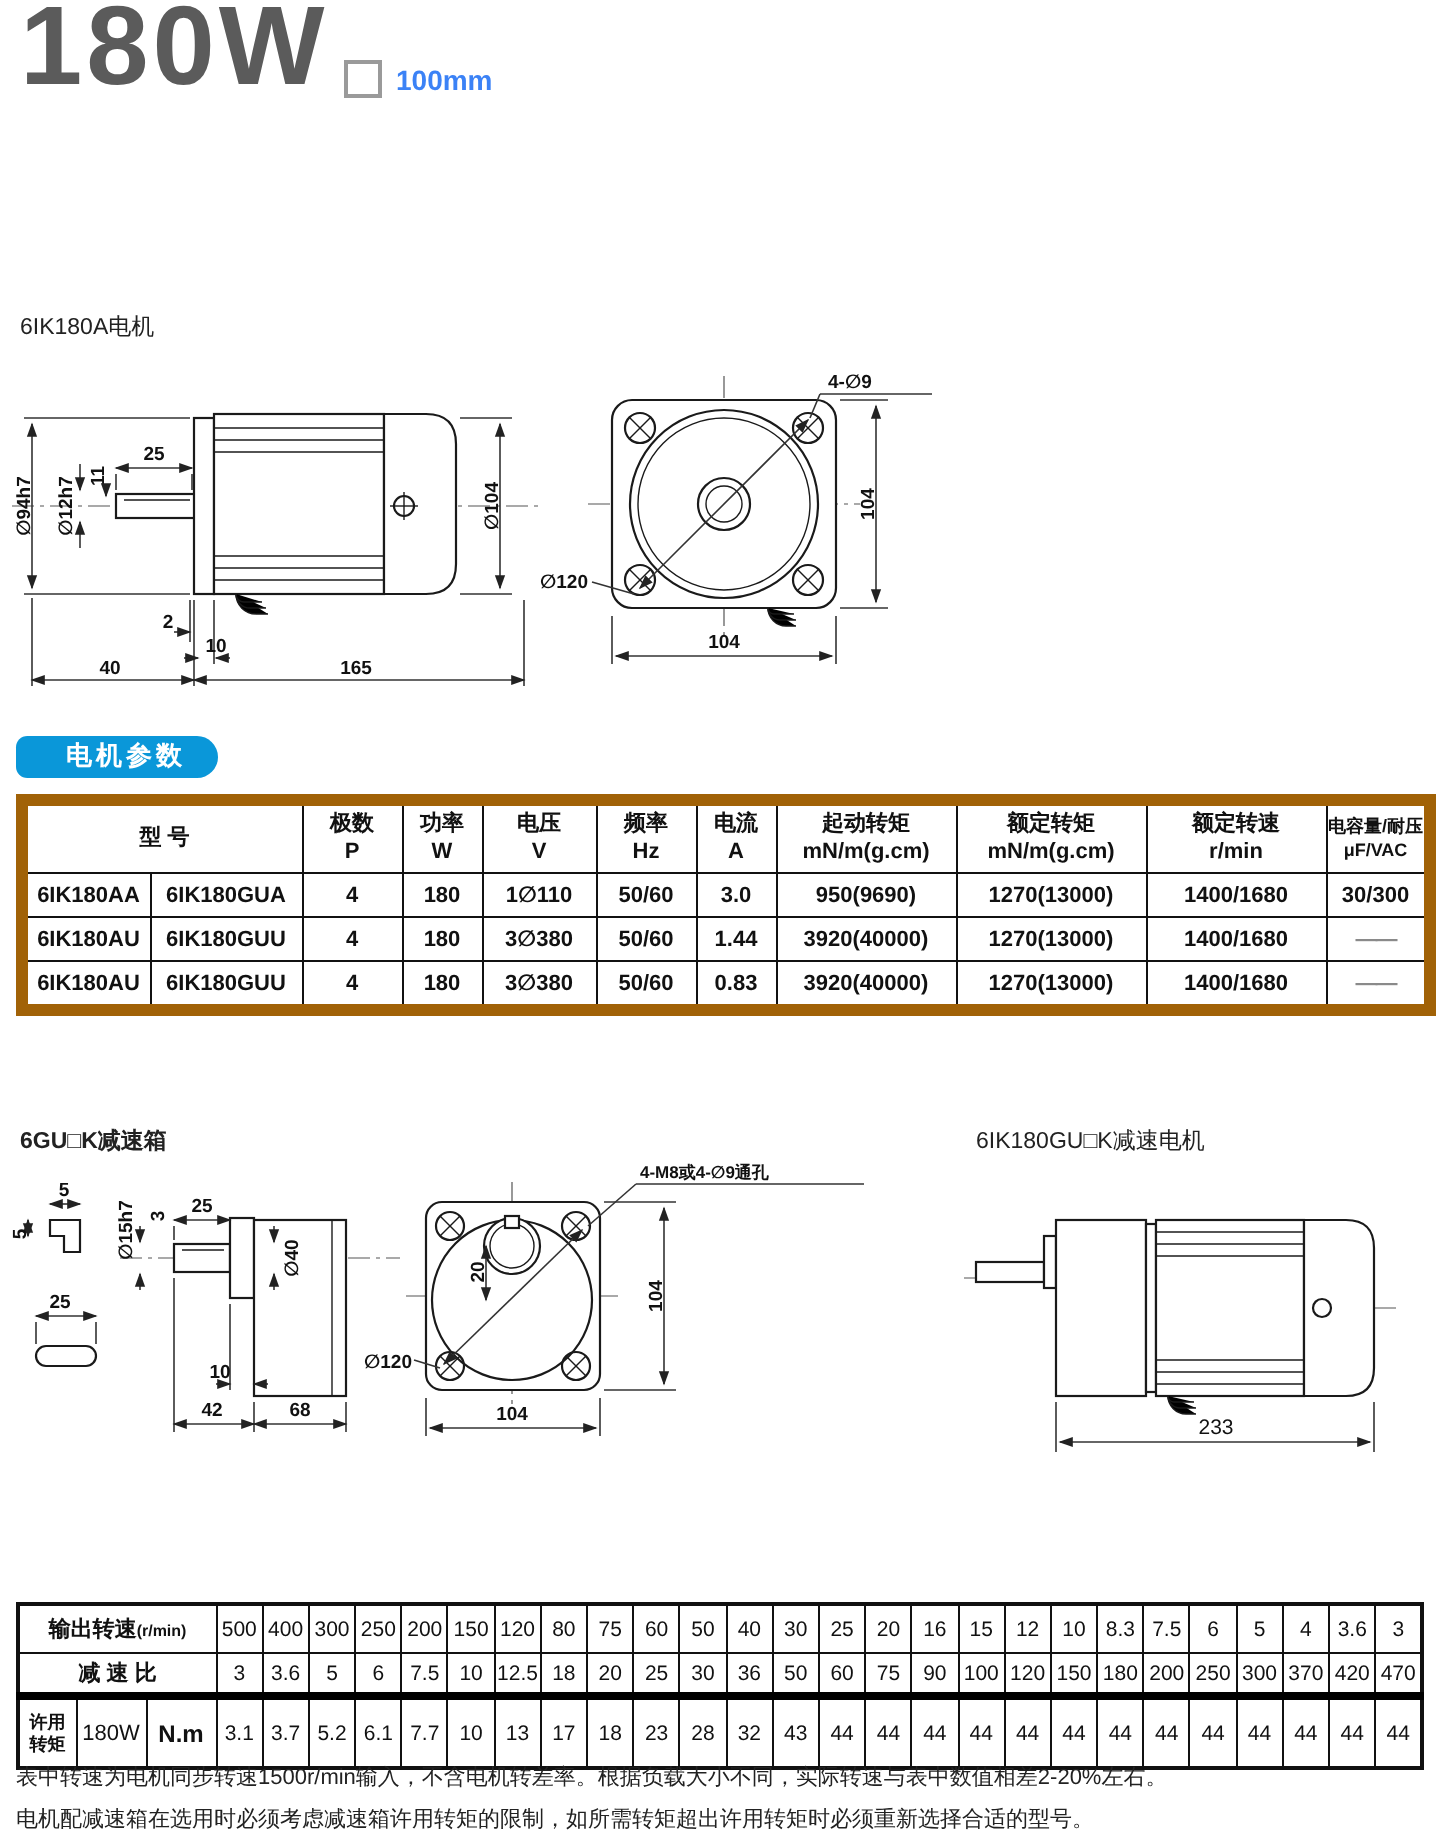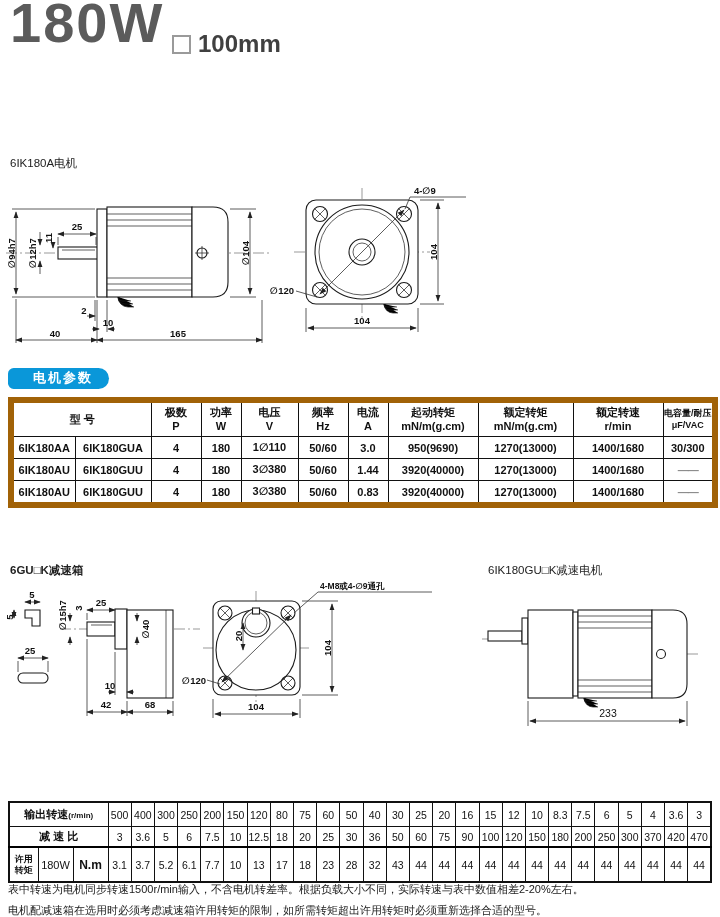--- a/index.html
+++ b/index.html
@@ -3,21 +3,21 @@
 <meta charset="utf-8">
 <style>
   html,body{margin:0;padding:0;background:#fff;}
   .page{position:relative;width:720px;height:917px;background:#fff;overflow:hidden;
         font-family:"Liberation Sans","DejaVu Sans",sans-serif;color:#111;}
   
   .title{position:absolute;left:10px;top:-8px;font-size:56px;font-weight:800;
          color:#5b5b5b;letter-spacing:2px;line-height:1.1;}
   .size-row{position:absolute;left:172px;top:30px;display:flex;align-items:center;gap:7px;}
   .size-square{width:15px;height:15px;border:2px solid #9a9a9a;display:inline-block;background:#fff;}
-  .size-text{font-size:24px;font-weight:700;color:#404040;}
+  .size-text{font-size:14px;font-weight:700;color:#3b82f6;}
   
   .badge{position:absolute;left:8px;background:#0a97d9;color:#fff;font-weight:700;
          font-size:13px;letter-spacing:2px;padding:3px 16px 4px 25px;
          border-radius:7px 13px 13px 7px;line-height:1.1;}
   
   svg{position:absolute;}
   .ln{stroke:#1a1a1a;stroke-width:1.1;fill:none;}
   .fw{fill:#fff;}
   .thin{stroke:#1a1a1a;stroke-width:0.7;}
   .cl{stroke:#555;stroke-width:0.6;stroke-dasharray:11 3 2 3;fill:none;}
@@ -35,21 +35,21 @@
   .params td{height:21px;}
   .params th.small{font-size:9px;margin-top:44px;}
   .params tr:nth-child(3) td:last-child,
   .params tr:nth-child(4) td:last-child{color:#8a8a8a;letter-spacing:-1px;}
   
   .tq{position:absolute;left:8px;top:801px;width:704px;border:2px solid #111;}
   .tq td{border:1px solid #111;text-align:center;vertical-align:middle;
          font-size:10.5px;font-weight:400;padding:0;}
   .tq tr.r1 td{height:23px;}
   .tq tr.r2 td{height:19px;}
-  .tq tr.r3 td{height:33px;border-top:2px solid #000000;}
+  .tq tr.r3 td{height:33px;border-top:4px solid #000000;}
   .tq td.lab{font-weight:700;font-size:11px;}
   .tq td.lab .unit{font-size:8px;}
   .tq td.lab2{font-weight:700;font-size:9px;line-height:1.15;}
   .tq td.pw{font-size:11px;}
   .tq td.nm{font-weight:700;font-size:12px;}
   
   .note{position:absolute;left:8px;width:710px;font-size:11px;color:#222;line-height:1.2;}
 </style>
 </head>
 <body>

